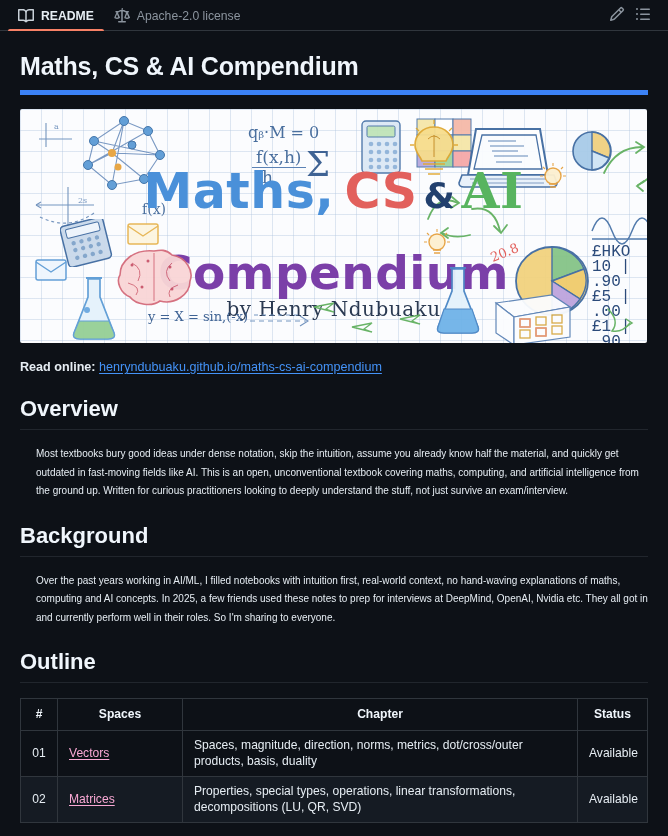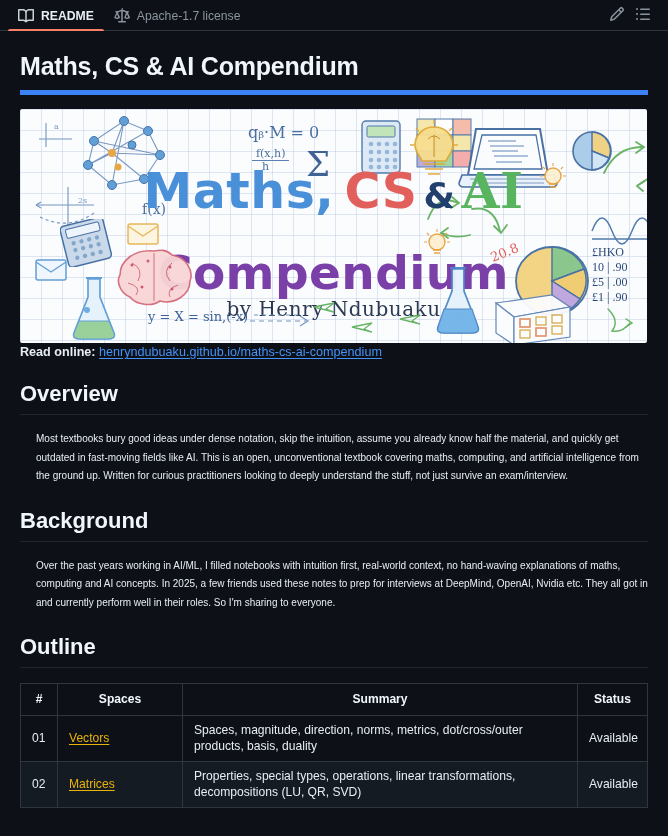--- a/index.html
+++ b/index.html
@@ -87,21 +87,21 @@
   .sec-wrap { margin-top: 22px; }
   p.body {
     font-size: 10px;
     line-height: 18.5px;
     margin: 15px 0 0 16px;
     color: #e6edf3;
   }
   a.lnk { color: #4493f8; text-decoration: underline; text-underline-offset: 2px; }
   .readline {
     font-size: 12.6px;
-    margin: 2px 0 0 0;
+    margin: 17px 0 0 0;
     color: #e6edf3;
   }
   .readline b { font-weight: 700; }
 
   
   .banner {
     position: relative;
     margin-top: 14px;
     width: 627px;
     height: 234px;
@@ -170,23 +170,23 @@
     vertical-align: middle;
     line-height: 16.5px;
   }
   table.outline th {
     background: #0d1117;
     font-weight: 700;
     text-align: center;
     color: #f0f6fc;
     padding-top: 7px; padding-bottom: 7px;
   }
-  table.outline td.num { text-align: left; font-weight: 400; color: #e6edf3; }
+  table.outline td.num { text-align: center; font-weight: 400; color: #e6edf3; }
   table.outline td.chapter { color: #4493f8; }
-  table.outline td.chapter a { color: #eab308; text-decoration: underline; text-underline-offset: 2px; }
+  table.outline td.chapter a { color: #f9a8d4; text-decoration: underline; text-underline-offset: 2px; }
   table.outline td.status { text-align: center; color: #e6edf3; }
   table.outline tbody tr:nth-child(odd) td { background: #0d1117; }
   table.outline tbody tr:nth-child(even) td { background: #151b23; }
   col.c-num { width: 37px; }
   col.c-chap { width: 125px; }
   col.c-sum { width: 395px; }
   col.c-stat { width: 70px; }
 </style>
 </head>
 <body>
@@ -201,21 +201,21 @@
     </span>
     <span>README</span>
   </div>
 
   <div class="tab">
     <span class="ticon">
       <svg width="16" height="16" viewBox="0 0 16 16" fill="currentColor" aria-hidden="true">
         <path d="M8.75.75V2h.985c.304 0 .603.08.867.231l1.29.736c.038.022.08.033.124.033h2.234a.75.75 0 0 1 0 1.5h-.427l2.111 4.692a.75.75 0 0 1-.154.838l-.53-.53.529.531-.001.002-.002.002-.006.006-.006.005-.01.01-.045.04c-.21.176-.441.327-.686.45C14.556 10.78 13.88 11 13 11a3.284 3.284 0 0 1-1.730-.4 3.592 3.592 0 0 1-.686-.45l-.045-.04-.016-.015-.006-.006-.004-.004v-.001a.75.75 0 0 1-.154-.838L12.178 4.5h-.162c-.305 0-.604-.079-.868-.231l-1.29-.736a.245.245 0 0 0-.124-.033H8.75V13h2.5a.75.75 0 0 1 0 1.5h-6.5a.75.75 0 0 1 0-1.5h2.5V3.5h-.984a.245.245 0 0 0-.124.033l-1.289.737c-.265.15-.564.23-.869.23h-.162l2.112 4.692a.75.75 0 0 1-.154.838l-.53-.53.529.531-.001.002-.002.002-.006.006-.016.015-.045.04c-.21.176-.441.327-.686.45C4.556 10.78 3.88 11 3 11a3.284 3.284 0 0 1-1.730-.4 3.592 3.592 0 0 1-.686-.45l-.045-.04-.016-.015-.006-.006-.004-.004v-.001a.75.75 0 0 1-.154-.838L2.48 4.5h-.427a.75.75 0 0 1 0-1.5h2.234a.249.249 0 0 0 .125-.033l1.288-.737c.265-.15.564-.23.869-.23h.984V.75a.75.75 0 0 1 1.5 0Zm2.945 8.477c.285.135.718.273 1.305.273s1.02-.138 1.305-.273L13 6.327Zm-10 0c.285.135.718.273 1.305.273s1.02-.138 1.305-.273L3 6.327Z"></path>
       </svg>
     </span>
-    <span>Apache-1.7 license</span>
+    <span>Apache-2.0 license</span>
   </div>
 
   <div class="spacer"></div>
 
   <div class="tool-icon">
     <span>
       <svg width="16" height="16" viewBox="0 0 16 16" fill="currentColor" aria-hidden="true">
         <path d="M11.013 1.427a1.75 1.75 0 0 1 2.474 0l1.086 1.086a1.75 1.75 0 0 1 0 2.474l-8.61 8.61c-.21.21-.47.364-.756.445l-3.251.93a.75.75 0 0 1-.927-.928l.929-3.25c.081-.286.235-.547.445-.758l8.61-8.61Zm1.414 1.06a.25.25 0 0 0-.354 0L10.811 3.75l1.439 1.44 1.263-1.263a.25.25 0 0 0 0-.354Zm-1.237 3.742L9.75 4.81l-6.286 6.287a.25.25 0 0 0-.064.108l-.558 1.953 1.953-.558a.249.249 0 0 0 .108-.064Z"></path>
       </svg>
     </span>
@@ -267,21 +267,21 @@
     <svg class="doodle" style="left:14px;top:74px;" width="75" height="48" viewBox="0 0 75 48" aria-hidden="true">
       <g stroke="#6d8fbb" stroke-width="1.1" fill="none">
         <path d="M34 46 L34 4 M2 22 L60 22"></path>
         <path d="M6 34 Q34 48 60 30" stroke-dasharray="3 3"></path>
         <path d="M2 22 l5 -3 M2 22 l5 3"></path>
       </g>
       <text x="44" y="20" font-size="8" fill="#6d8fbb" font-family="DejaVu Serif, serif">2s</text>
     </svg>
 
     <div class="bn note" style="left:228px;top:14px;font-size:16px;">qᵦ·M = 0</div>
-    <div class="bn note" style="left:232px;top:38px;font-size:11px;">
+    <div class="bn note" style="left:232px;top:38px;font-size:17px;">
       <span style="border-bottom:1px solid #5b82b5;padding:0 4px;">f(x,h)</span><br><span style="padding-left:10px;">h</span>
     </div>
     <div class="bn note" style="left:286px;top:38px;font-size:34px;line-height:1;color:#3f6394;">Σ</div>
     <div class="bn note" style="left:122px;top:92px;font-size:14px;">f(x)</div>
 
     <svg class="doodle" style="left:340px;top:10px;" width="42" height="56" viewBox="0 0 42 56" aria-hidden="true">
       <rect x="2" y="2" width="38" height="52" rx="4" fill="#dce8f5" stroke="#4a74a8" stroke-width="1.4"></rect>
       <rect x="7" y="7" width="28" height="11" rx="1.5" fill="#bfe3b8" stroke="#4a74a8" stroke-width="1"></rect>
       <g fill="#8fb3d9">
           <circle cx="11" cy="25" r="2.3"></circle>
@@ -474,21 +474,21 @@
         <rect x="30" y="41" width="10" height="8"></rect>
           <rect x="46" y="39" width="10" height="8"></rect>
           <rect x="62" y="37" width="10" height="8"></rect>
       </g>
       <g stroke="#e58b7a" stroke-width="1.3" fill="none">
           <rect x="30" y="30" width="10" height="8"></rect>
           <rect x="46" y="39" width="10" height="8"></rect>
         </g>
     </svg>
 
-    <div class="bn" style="left:572px;top:136px;font-family:Liberation Serif, serif;font-size:12px;line-height:15px;color:#2b4a7a;">
+    <div class="bn" style="left:572px;top:136px;font-family:Liberation Mono, monospace;font-size:16px;line-height:15px;color:#2b4a7a;">
       <div>£HKO</div>
       <div>10 | .90</div>
       <div>£5 | .00</div>
       <div>£1 | .90</div>
     </div>
     <svg class="doodle" style="left:584px;top:196px;" width="40" height="34" viewBox="0 0 40 34" aria-hidden="true">
       <g stroke="#62b05f" stroke-width="1.5" fill="none" stroke-linecap="round">
         <path d="M4 4 Q16 16 8 26 Q18 28 26 18"></path>
           <path d="M22 14 l6 4 l-6 4"></path>
       </g>
@@ -547,21 +547,21 @@
       <colgroup>
         <col class="c-num">
           <col class="c-chap">
           <col class="c-sum">
           <col class="c-stat">
       </colgroup>
       <thead>
         <tr>
           <th>#</th>
           <th>Spaces</th>
-          <th>Summary</th>
+          <th>Chapter</th>
           <th>Status</th>
         </tr>
       </thead>
       <tbody>
         <tr>
           <td class="num">01</td>
           <td class="chapter"><a href="#">Vectors</a></td>
           <td class="summary">Spaces, magnitude, direction, norms, metrics, dot/cross/outer products, basis, duality</td>
           <td class="status">Available</td>
         </tr>

